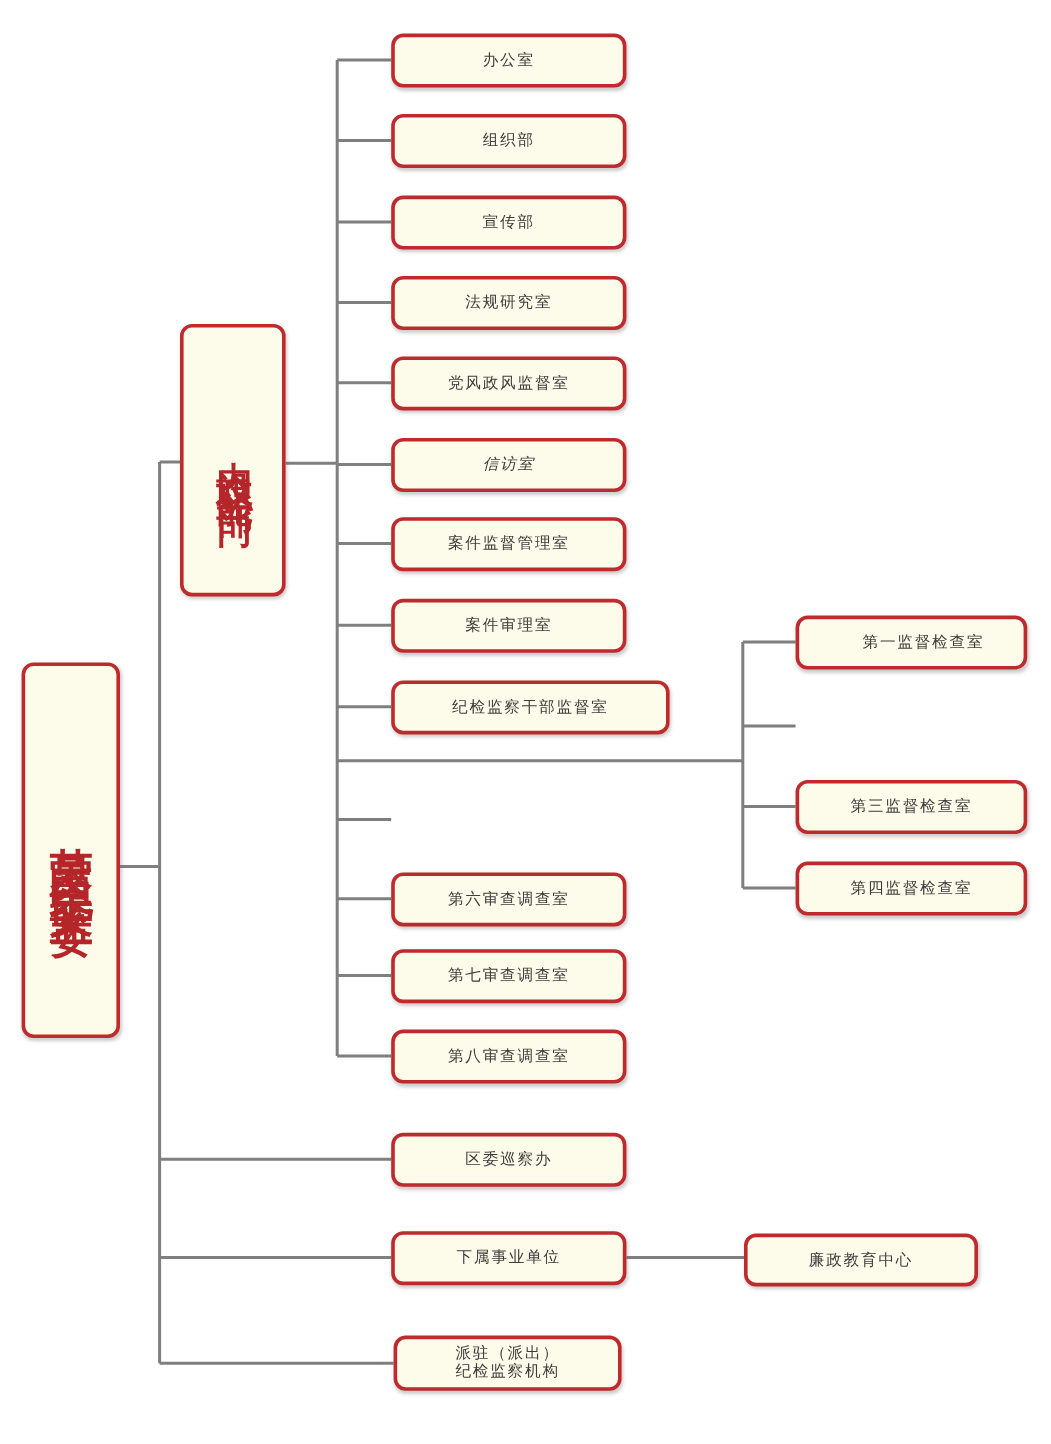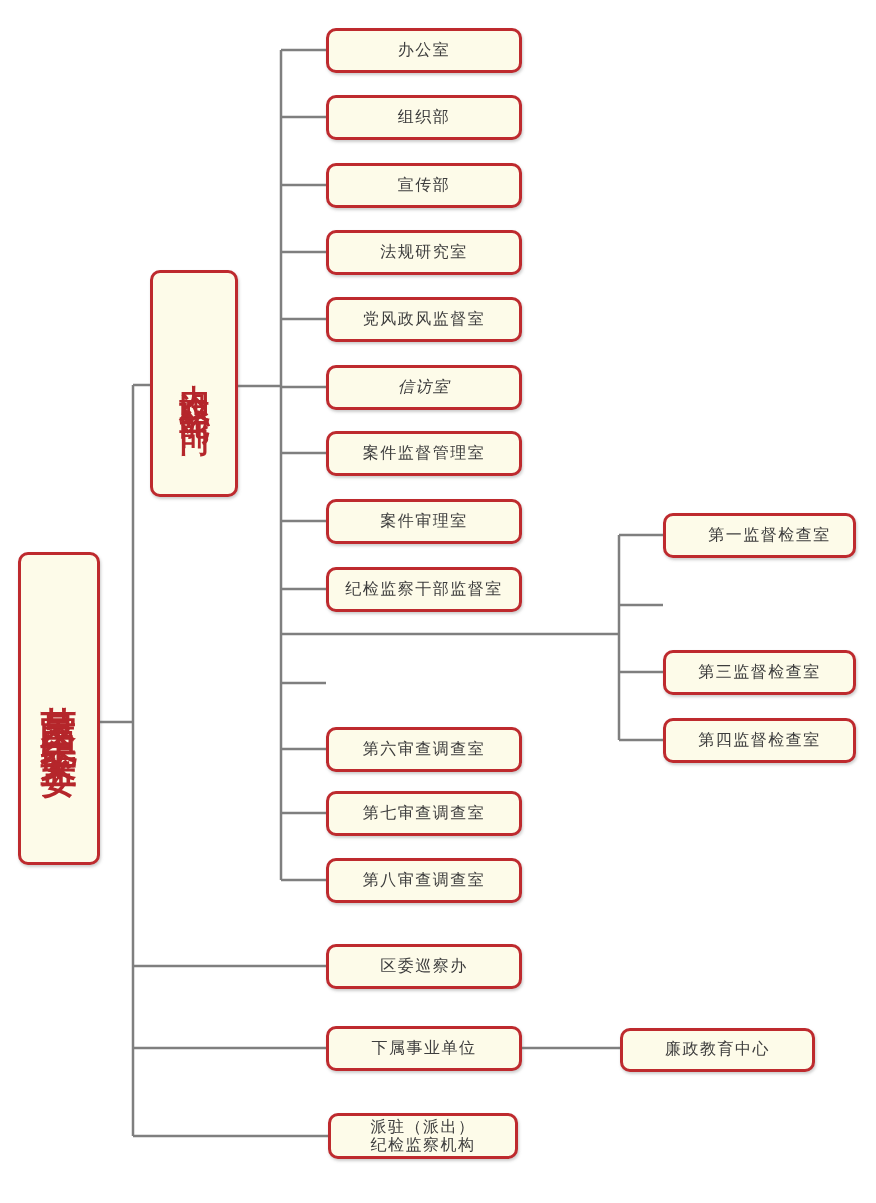--- a/index.html
+++ b/index.html
@@ -22,21 +22,21 @@
     background: var(--box-fill, #fdfbe9);
     border: 3px solid var(--box-border, #be2a2e);
     border-radius: 10px;
     display: flex;
     align-items: center;
     justify-content: center;
     box-shadow: 1px 2px 3px rgba(110,110,110,0.35);
   }
   .node.horizontal .node-label {
     color: var(--label-color, #3d3d3d);
-    font-size: 16px;
+    font-size: 13px;
     letter-spacing: 1.5px;
     line-height: 1.15;
     text-align: center;
     white-space: nowrap;
   }
   .node.vertical .node-label {
     writing-mode: vertical-rl;
     text-orientation: upright;
     font-family: "DejaVu Serif", "Liberation Serif", serif;
     font-weight: bold;
@@ -103,21 +103,21 @@
     </div>
     <div class="node horizontal" style="left: 326px; top: 365px; width: 196px; height: 45px; font-style: italic;">
       <div class="node-label">信访室</div>
     </div>
     <div class="node horizontal" style="left: 326px; top: 431px; width: 196px; height: 45px;">
       <div class="node-label">案件监督管理室</div>
     </div>
     <div class="node horizontal" style="left: 326px; top: 499px; width: 196px; height: 45px;">
       <div class="node-label">案件审理室</div>
     </div>
-    <div class="node horizontal" style="left: 326px; top: 567px; width: 196px; height: 45px;">
+    <div class="node horizontal" style="left: 326px; top: 567px; width: 232px; height: 45px;">
       <div class="node-label">纪检监察干部监督室</div>
     </div>
     <div class="node horizontal" style="left: 326px; top: 727px; width: 196px; height: 45px;">
       <div class="node-label">第六审查调查室</div>
     </div>
     <div class="node horizontal" style="left: 326px; top: 791px; width: 196px; height: 45px;">
       <div class="node-label">第七审查调查室</div>
     </div>
     <div class="node horizontal" style="left: 326px; top: 858px; width: 196px; height: 45px;">
       <div class="node-label">第八审查调查室</div>
@@ -136,16 +136,16 @@
     </div>
     <div class="node horizontal" style="left: 663px; top: 513px; width: 193px; height: 45px; padding-left: 20px;">
       <div class="node-label">第一监督检查室</div>
     </div>
     <div class="node horizontal" style="left: 663px; top: 650px; width: 193px; height: 45px;">
       <div class="node-label">第三监督检查室</div>
     </div>
     <div class="node horizontal" style="left: 663px; top: 718px; width: 193px; height: 45px;">
       <div class="node-label">第四监督检查室</div>
     </div>
-    <div class="node horizontal" style="left: 620px; top: 1028px; width: 195px; height: 44px; font-family: Liberation Mono, monospace;">
+    <div class="node horizontal" style="left: 620px; top: 1028px; width: 195px; height: 44px;">
       <div class="node-label">廉政教育中心</div>
     </div>
   </div>
 
 </body></html>

